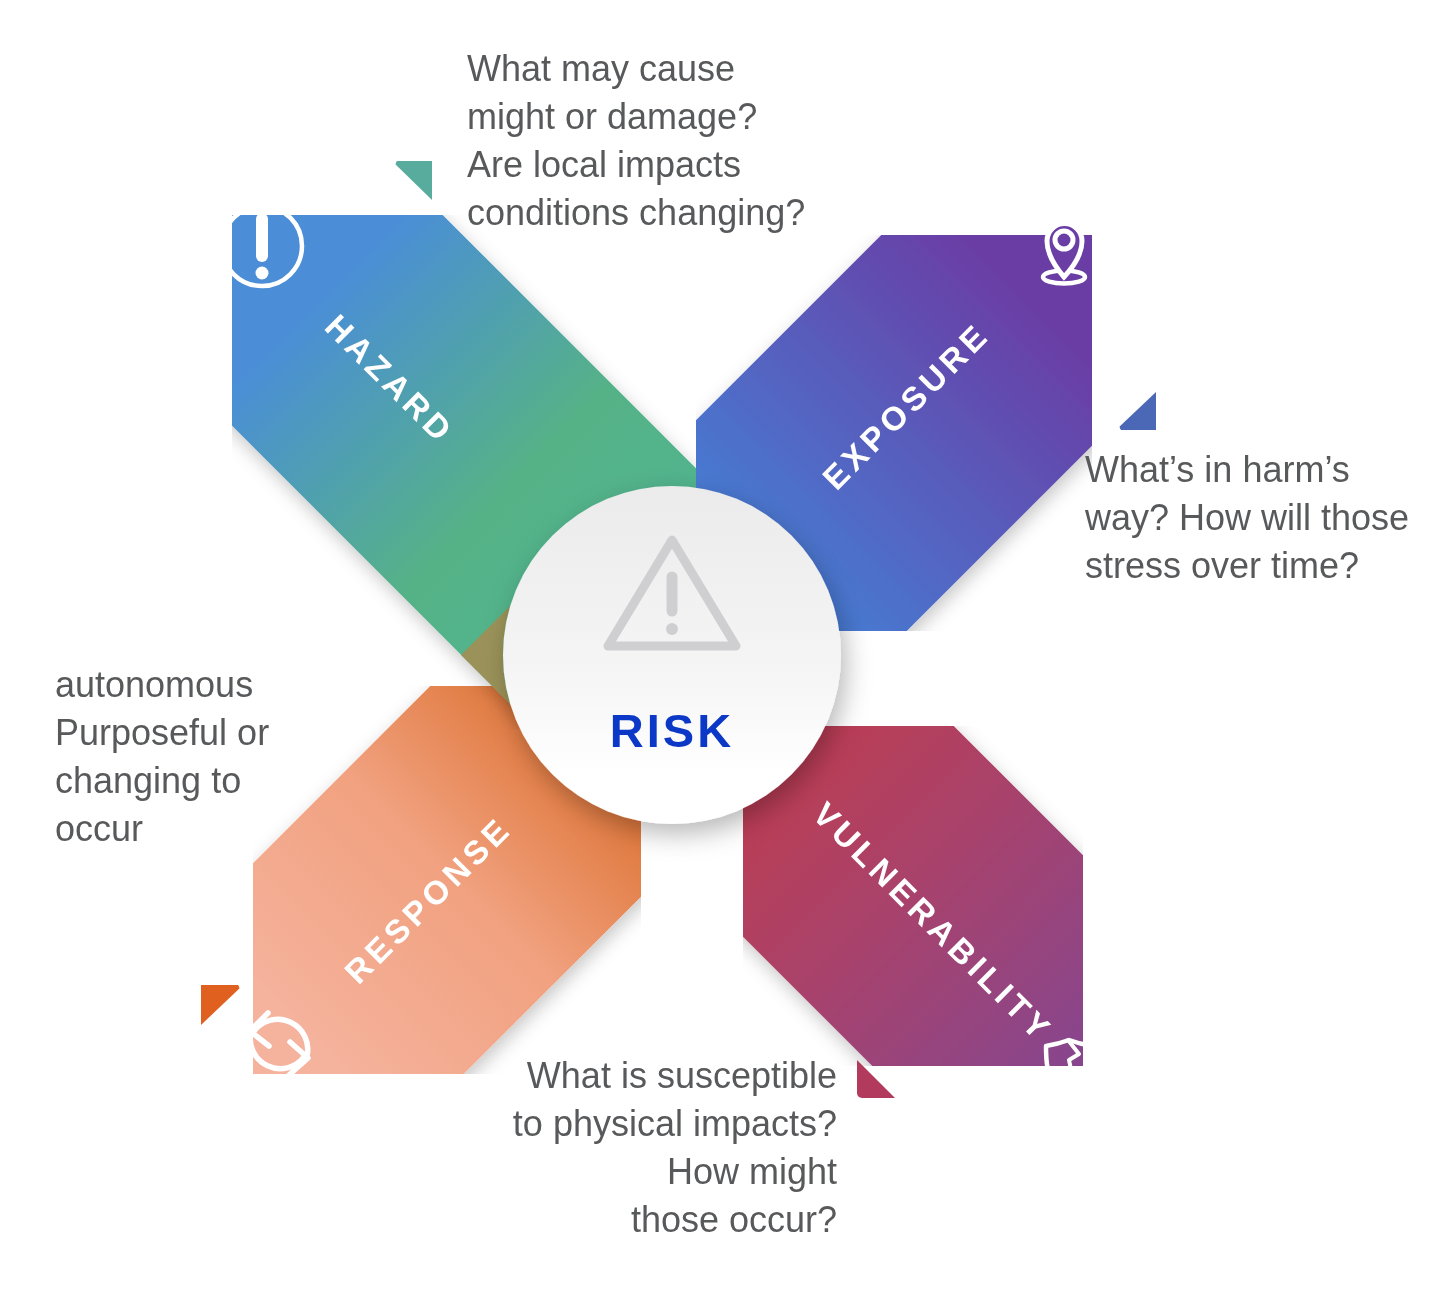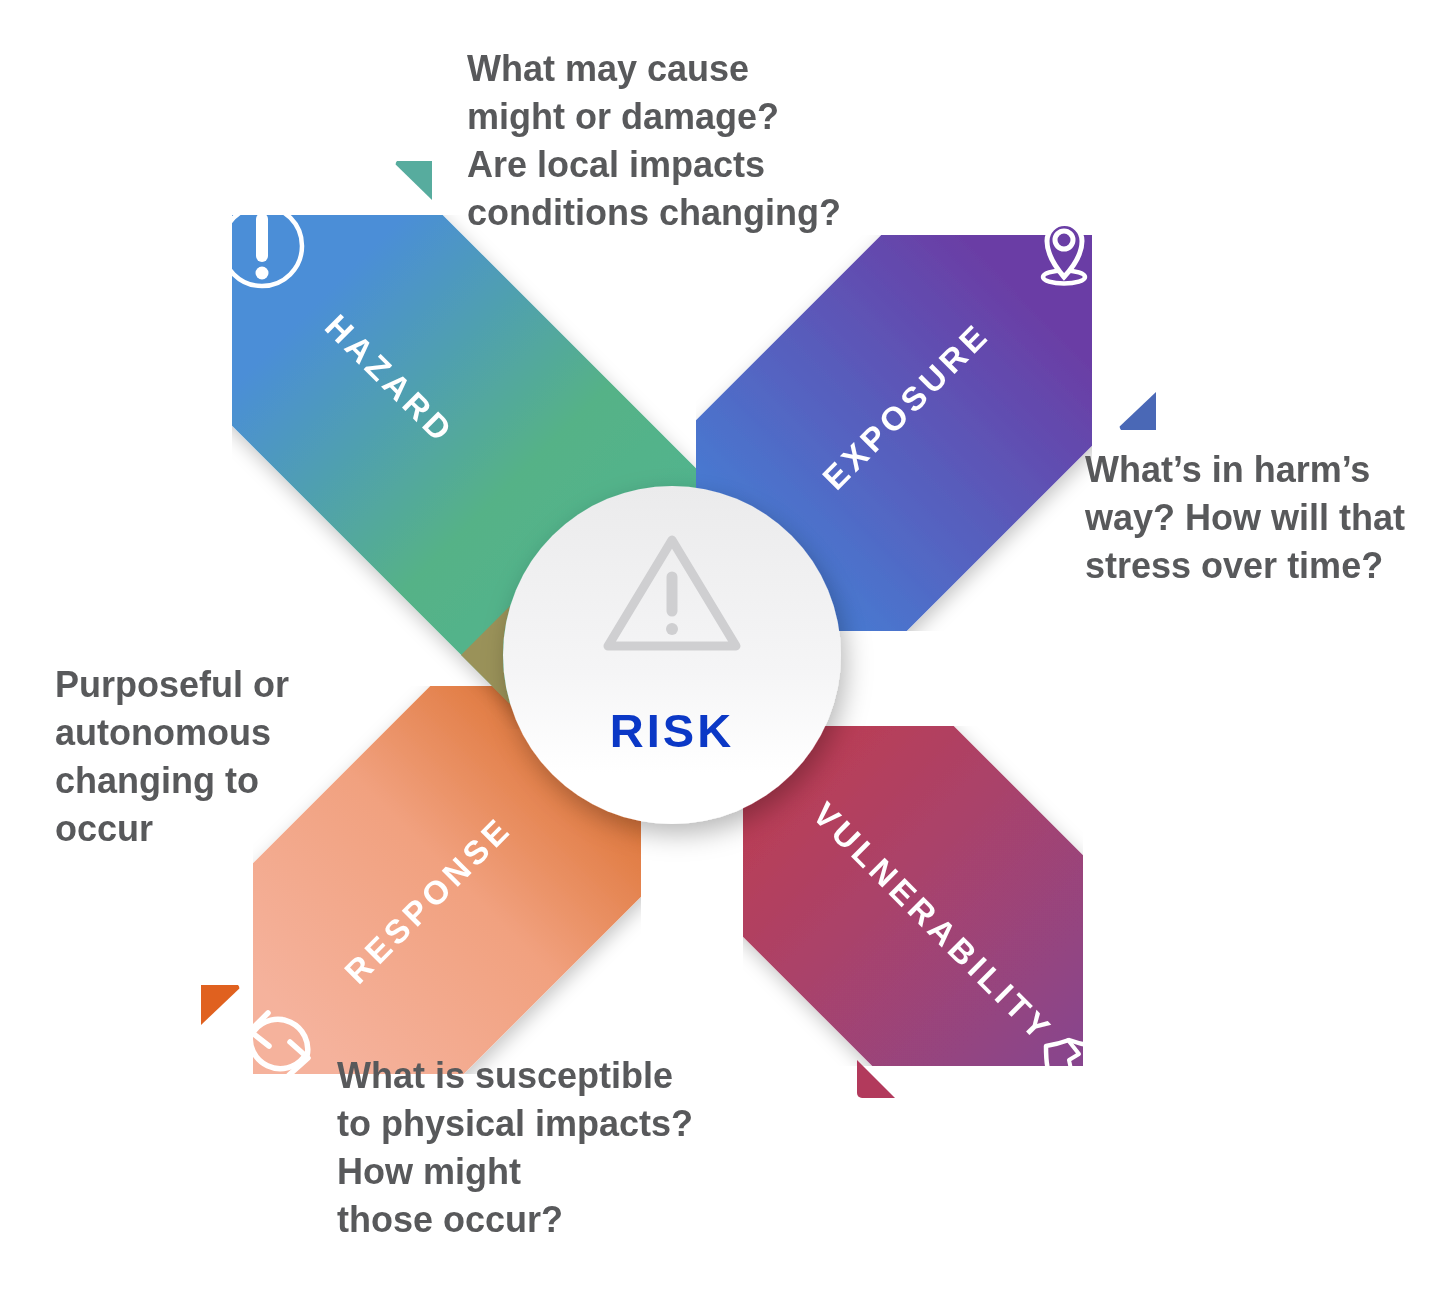--- a/index.html
+++ b/index.html
@@ -2,22 +2,22 @@
 <html><head>
 <meta charset="utf-8">
 <style>
   html,body{margin:0;padding:0;background:#fff;}
   #stage{position:relative;width:1438px;height:1302px;background:#ffffff;overflow:hidden;
          font-family:"Liberation Sans",sans-serif;}
   #stage svg{position:absolute;left:0;top:0;}
   .arm-label{font:700 33px "Liberation Sans",sans-serif;letter-spacing:4.5px;fill:#ffffff;}
   .risk-label{font:700 47px "Liberation Sans",sans-serif;letter-spacing:3px;}
   .anno{position:absolute;font:400 36px/48px "Liberation Sans",sans-serif;color:#58595B;white-space:nowrap;}
-  .anno div{white-space:nowrap;font-weight:bold;}
-  #anno-vulnerability{}
+  .anno div{white-space:nowrap;}
+  #anno-vulnerability{text-align:right;}
 </style>
 </head>
 <body>
 
 <div id="stage">
 
 <svg width="1438" height="1302" viewBox="0 0 1438 1302">
   <defs>
     <linearGradient id="g-hazard" gradientUnits="userSpaceOnUse" x1="318" y1="301" x2="660" y2="643">
       <stop offset="0" stop-color="#4B8ED7"></stop>
@@ -110,27 +110,27 @@
 
 <div id="anno-hazard" class="anno" style="left:467px;top:45px;">
   <div>What may cause</div>
   <div>might or damage?</div>
   <div>Are local impacts</div>
   <div>conditions changing?</div>
 </div>
 
 <div id="anno-exposure" class="anno" style="left:1085px;top:446px;">
   <div>What’s in harm’s</div>
-  <div>way? How will that</div>
+  <div>way? How will those</div>
   <div>stress over time?</div>
 </div>
 
 <div id="anno-response" class="anno" style="left:55px;top:661px;">
+  <div>autonomous</div>
   <div>Purposeful or</div>
-  <div>autonomous</div>
   <div>changing to</div>
   <div>occur</div>
 </div>
 
 <div id="anno-vulnerability" class="anno" style="left:337px;width:500px;top:1052px;">
   <div>What is susceptible</div>
   <div>to physical impacts?</div>
   <div>How might</div>
   <div>those occur?</div>
 </div>

